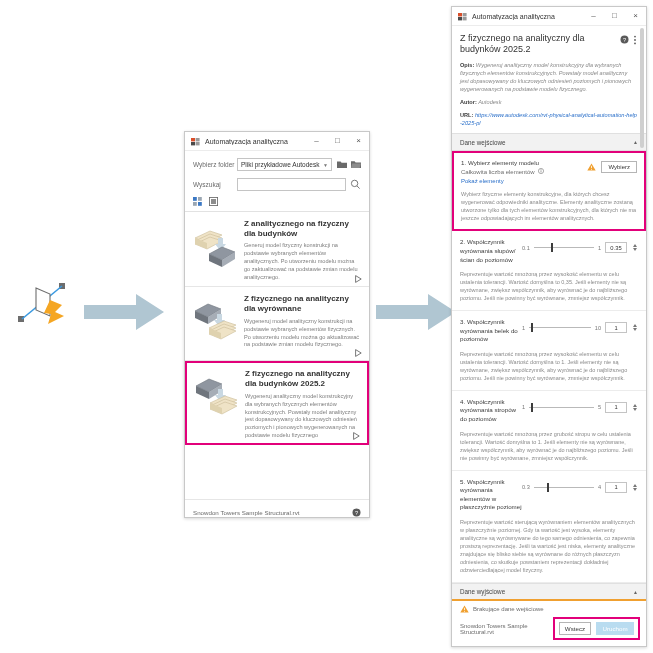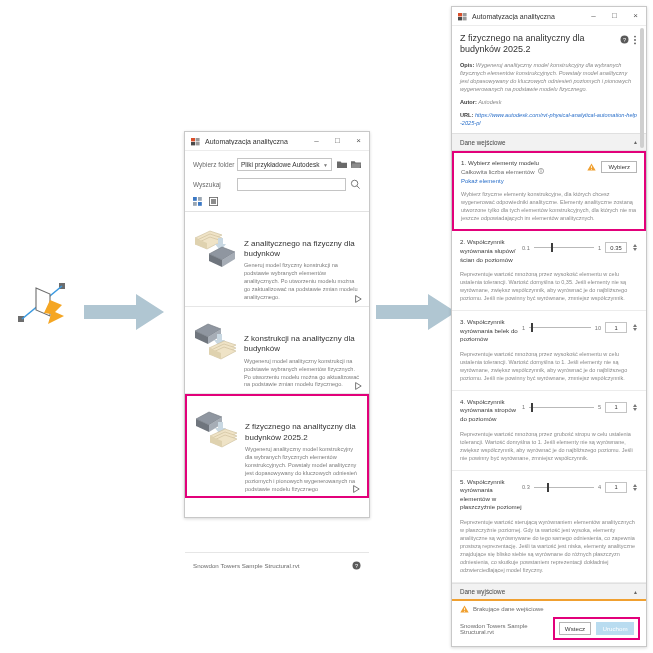--- a/index.html
+++ b/index.html
@@ -59,21 +59,21 @@
     display:flex;border-bottom:1px solid #e6e6e6;
     padding:7px 7px 4px 7px;box-sizing:border-box;position:relative;
     min-height:74px;
   }
   .card.sel{
     border:2px solid #e2007a;border-bottom:2px solid #e2007a;
     padding:6px 6px 3px 6px;
   }
   .card-thumb{width:47px;height:47px;flex:0 0 auto;margin-right:5px;margin-top:3px;}
   .card-txt{flex:1 1 auto;min-width:0;}
-  .card-title{font-size:8px;color:#333;line-height:1.28;margin-bottom:3px;font-weight:400;margin-top:20px;}
+  .card-title{font-size:8px;color:#333;line-height:1.28;margin-bottom:3px;font-weight:700;}
   .card-desc{font-size:5.6px;color:#7d7d7d;line-height:1.42;}
   .card-play{position:absolute;right:7px;bottom:3px;width:7px;height:8px;}
   .mid-empty{height:54px;border-bottom:1px solid #e6e6e6;}
   .mid-foot{display:flex;align-items:center;padding:0 8px;height:25px;}
   .mid-foot-txt{flex:1 1 auto;font-size:6.2px;color:#6b6b6b;}
   .help-ico{width:9px;height:9px;}
 
   
   #right-win{left:451px;top:6px;width:196px;height:641px;display:flex;flex-direction:column;}
   .r-scroll{flex:1 1 auto;overflow:hidden;position:relative;}
@@ -260,21 +260,21 @@
             <path d="M25 17 L30 17 L30 23 L33 23 L27.5 30 L22 23 L25 23 Z" fill="#c9d8e2"></path>
             <g opacity="0.95">
               <path d="M17 31 L32 24 L44 28 L29 36 Z" fill="#efe2c4" stroke="#c8b992" stroke-width="0.6"></path>
               <path d="M17 34 L32 27 L44 31 L29 39 Z" fill="#efe2c4" stroke="#c8b992" stroke-width="0.6"></path>
               <path d="M17 37 L32 30 L44 34 L29 42 Z" fill="#efe2c4" stroke="#c8b992" stroke-width="0.6"></path>
               <path d="M17 31 L17 37 L29 42 L29 36 Z" fill="#ded0ab"></path>
             </g>
           </svg>
         </span>
         <span class="card-txt">
-          <span class="card-title" style="display:block">Z konstrukcji na analityczny dla budynków</span>
+          <span class="card-title" style="display:block">Z fizycznego na analityczny dla wyrównane</span>
           <span class="card-desc" style="display:block">Wygeneruj model analityczny konstrukcji na podstawie wybranych elementów fizycznych. Po utworzeniu modelu można go aktualizować na podstawie zmian modelu fizycznego.</span>
         </span>
         <span class="card-play">
           <svg width="7" height="8" viewBox="0 0 7 8">
               <path d="M0.6 0.6 L6.2 4 L0.6 7.4 Z" fill="none" stroke="#6a6a6a" stroke-width="0.9"></path>
             </svg>
         </span>
       </div>
 
       <div class="card sel">

